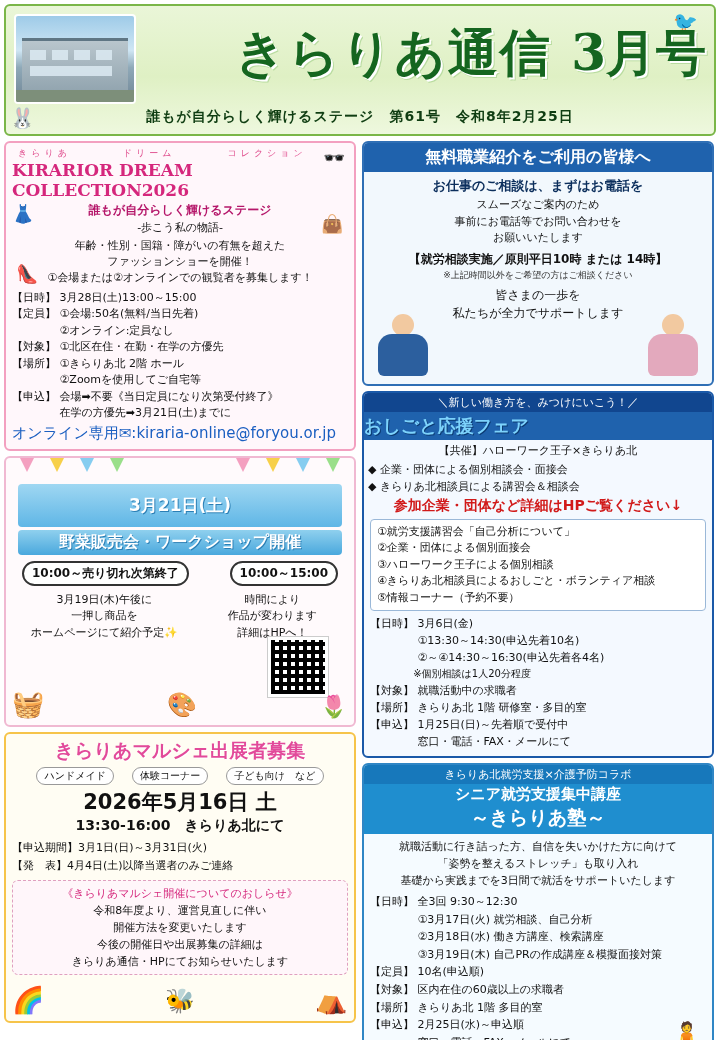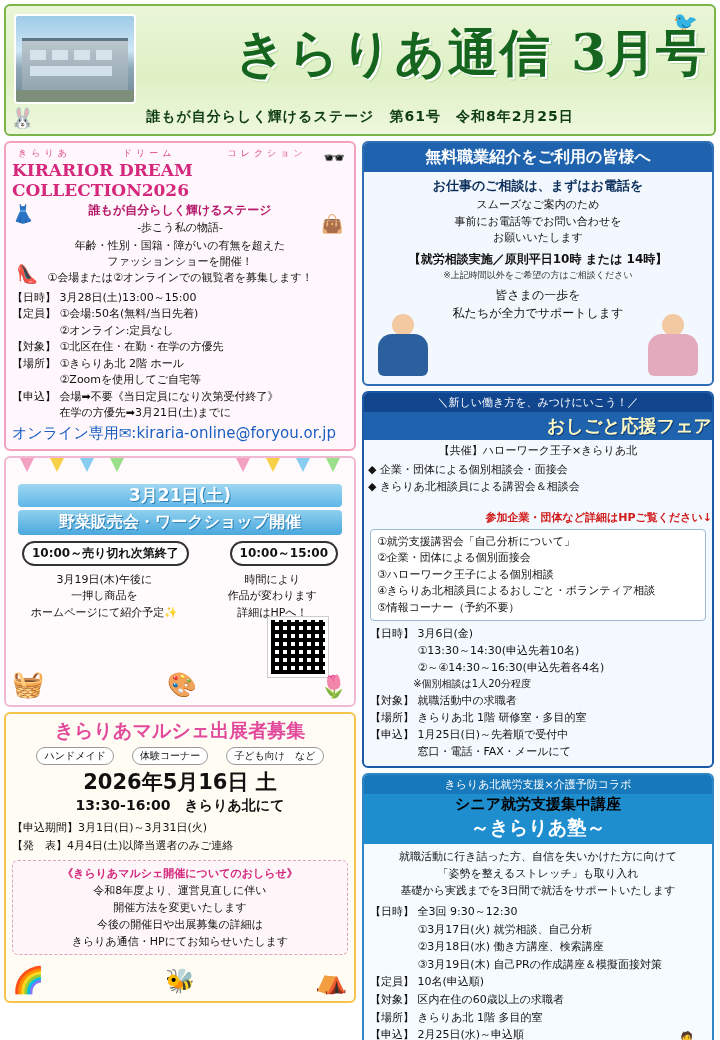--- a/index.html
+++ b/index.html
@@ -82,21 +82,21 @@
   .kdc .body{text-align:center;font-size:11px;line-height:1.45;margin-top:3px;color:#111;}
   .kdc .details{margin-top:4px;font-size:11px;line-height:1.5;}
   .kdc .mail{color:#1b5fc1;font-size:15px;margin-top:2px;}
   .deco{position:absolute;font-size:18px;opacity:.9;}
 
   
   .yasai{border-color:#f0b9d2;background:#fffafc;padding:4px 6px 6px;}
   .ribbon{
     background:linear-gradient(180deg,#9fd7f2 0%,#5fb6e6 100%);
     color:#fff;font-weight:bold;text-align:center;border-radius:4px;
-    font-size:17px;padding:0 0;margin:2px 6px 0;
+    font-size:17px;padding:10px 0;margin:2px 6px 0;
     text-shadow:1px 1px 0 #2b7fb5;
   }
   .ribbon2{
     background:linear-gradient(180deg,#8fd0ee 0%,#4aa8dd 100%);
     color:#fff;font-weight:bold;text-align:center;border-radius:4px;
     font-size:16px;padding:2px 0;margin:3px 6px 0;
     text-shadow:1px 1px 0 #2b7fb5;
   }
   .pillrow{display:flex;justify-content:space-between;margin:6px 10px 0;}
   .pill{border:2px solid #333;border-radius:14px;background:#fff;padding:2px 8px;font-size:12px;font-weight:bold;}
@@ -113,53 +113,53 @@
   
   .marche{border-color:#f6c44a;background:#fffdf3;padding:4px 6px 6px;}
   .marche h2{margin:0;text-align:center;font-size:19px;font-weight:bold;color:#e24a9a;
     font-family:"DejaVu Serif","Liberation Serif",serif;text-shadow:1px 1px 0 #fff;}
   .tagrow{display:flex;justify-content:center;gap:18px;margin-top:3px;}
   .tag{border:1px solid #999;border-radius:10px;background:#fff;font-size:10px;padding:1px 7px;}
   .marche .date{text-align:center;font-size:21px;font-weight:bold;color:#111;margin-top:3px;}
   .marche .time{text-align:center;font-size:14px;font-weight:bold;margin-top:1px;}
   .marche .lines{font-size:11px;line-height:1.6;margin-top:4px;}
   .notebox{border:1px dashed #e0a0bf;border-radius:6px;background:#fff6fa;margin-top:5px;padding:4px 6px;font-size:11px;line-height:1.55;text-align:center;}
-  .notebox .t{color:#d5277c;font-weight:bold;}
+  .notebox .t{color:#d5277c;font-weight:normal;}
 
   
   .jobintro{border-color:#2f6fb5;background:#f2f8fd;padding:0 0 6px;}
   .bluebar{background:#1f62ad;color:#fff;font-weight:bold;font-size:16px;text-align:center;padding:4px 0;}
   .jobintro .c{text-align:center;font-size:13px;font-weight:bold;color:#0b2e5c;margin-top:5px;}
   .jobintro .c2{text-align:center;font-size:11px;line-height:1.5;margin-top:2px;}
   .jobintro .c3{text-align:center;font-size:12px;font-weight:bold;margin-top:4px;}
   .jobintro .small{text-align:center;font-size:9px;color:#333;margin-top:1px;}
   .jobintro .c4{text-align:center;font-size:12px;line-height:1.5;margin-top:4px;}
   .ppl{position:absolute;bottom:0;width:70px;height:70px;}
   .ppl.left{left:4px;}
   .ppl.right{right:4px;}
   .head{position:absolute;width:22px;height:22px;border-radius:50%;background:#f2c9a0;left:24px;top:6px;}
   .body2{position:absolute;width:50px;height:42px;border-radius:14px 14px 6px 6px;left:10px;top:26px;}
 
   
   .fair{border-color:#1a59a8;background:#f4f9ff;padding:0 0 6px;}
   .fairtop{background:#11468f;color:#fff;text-align:center;font-size:11px;padding:2px 0;}
-  .fairtitle{background:#1f62ad;color:#fef9c3;text-align:right;font-size:18px;font-weight:bold;padding:2px 0;
+  .fairtitle{background:#1f62ad;color:#7dd3fc;text-align:left;font-size:18px;font-weight:bold;padding:2px 0;
       text-shadow:1px 1px 0 #0b3a72;}
   .fair .kyo{text-align:center;font-size:11px;margin-top:3px;}
   .fair ul{margin:3px 10px 0 16px;padding:0;font-size:11px;line-height:1.55;}
   .fair li{list-style:none;text-indent:-12px;}
-  .fair .red{color:#d11a1a;font-weight:bold;text-align:right;font-size:11px;margin-top:15px;}
+  .fair .red{color:#d11a1a;font-weight:bold;text-align:center;font-size:14px;margin-top:2px;}
   .fairbox{border:1px solid #9ab8d8;border-radius:4px;background:#fff;margin:4px 6px 0;padding:4px 6px;font-size:11px;line-height:1.5;}
   .fair .det{font-size:11px;line-height:1.55;margin:4px 6px 0;}
   .fair .note{font-size:10px;}
 
   
   .juku{border-color:#2f86c5;background:#f5fbff;padding:0 0 6px;}
   .jukutop{background:#1778bb;color:#fff;text-align:center;font-size:11px;padding:2px 0;}
-  .jukutitle{background:#1f8ecf;color:#000000;text-align:center;font-weight:bold;font-size:15px;padding:1px 0;}
+  .jukutitle{background:#1f8ecf;color:#ffffff;text-align:center;font-weight:bold;font-size:15px;padding:1px 0;}
   .jukutitle2{background:#1f8ecf;color:#fff;text-align:center;font-weight:bold;font-size:19px;padding:0 0 3px;}
   .juku .lead{text-align:center;font-size:11px;line-height:1.55;margin-top:4px;}
   .juku .det{font-size:11px;line-height:1.6;margin:4px 6px 0;}
 </style>
 </head>
 <body>
 
 <div class="page">
 
   <div class="header">

